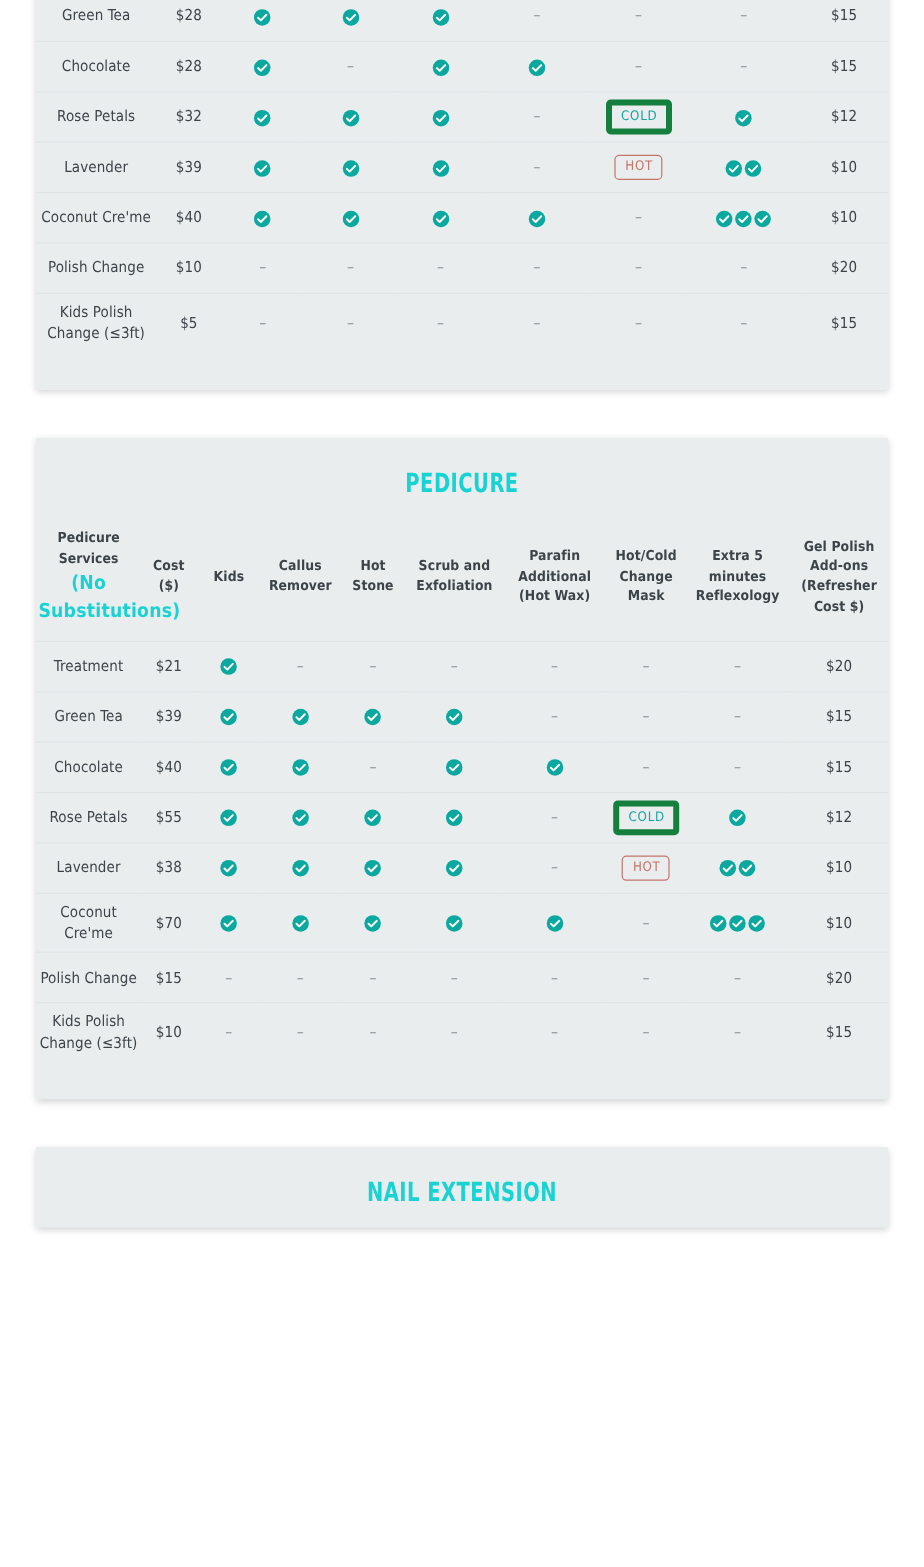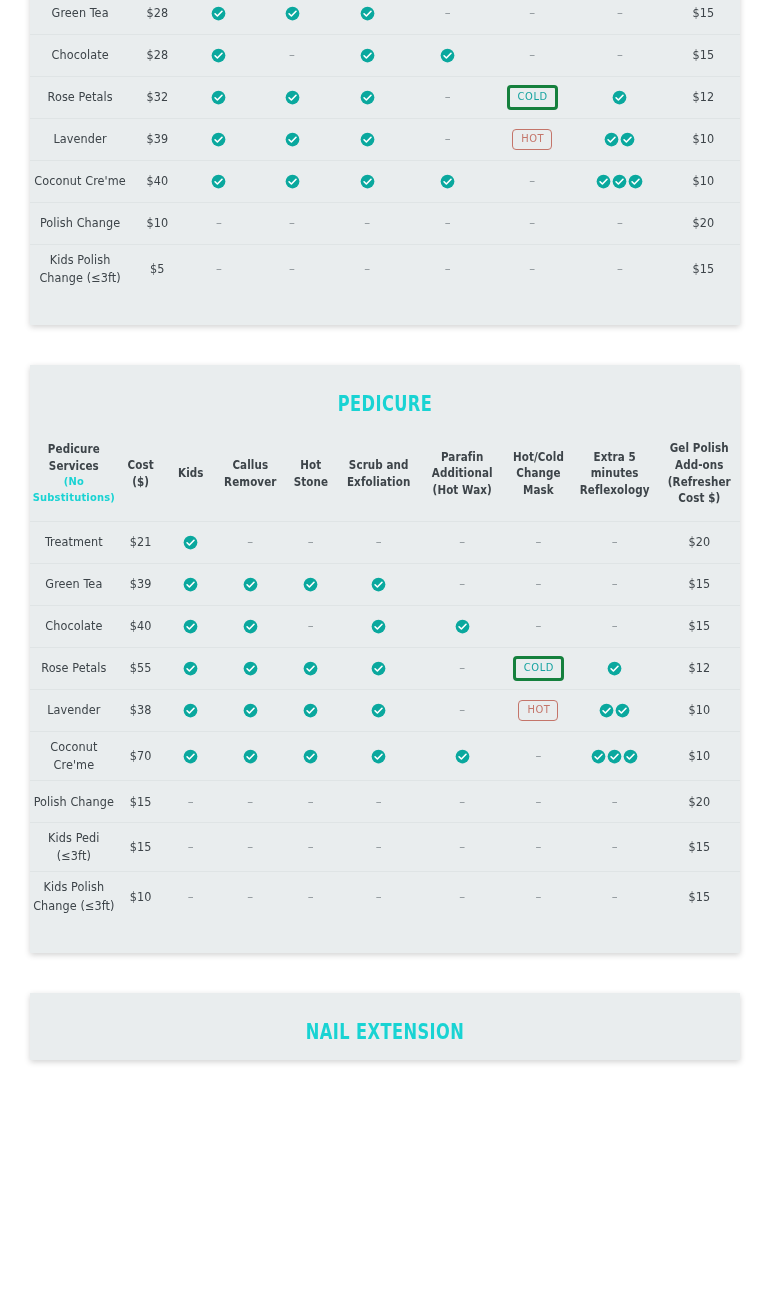--- a/index.html
+++ b/index.html
@@ -50,21 +50,21 @@
     line-height: 1.45;
     text-align: center;
     vertical-align: middle;
     padding: 8px 2px 14px 2px;
     letter-spacing: 0.1px;
   }
 
   thead th .sub-note {
     display: block;
     color: #19d3d3;
-    font-size: 11px;
+    font-size: 16px;
     font-weight: bold;
     letter-spacing: 0.2px;
   }
 
   tbody td {
     font-family: "DejaVu Sans Condensed", "Liberation Sans Narrow", "Liberation Sans", sans-serif;
     font-size: 12.5px;
     color: #3d4449;
     text-align: center;
     vertical-align: middle;
@@ -103,21 +103,21 @@
   .badge {
     display: inline-block;
     font-family: "DejaVu Sans Condensed", "Liberation Sans Narrow", "Liberation Sans", sans-serif;
     font-size: 11px;
     font-weight: normal;
     letter-spacing: 0.6px;
     padding: 3px 7px 3px 8px;
     border-radius: 4px;
     line-height: 1.15;
   }
-  .badge-cold { color: #16a3a0; border: 3px solid #15803d; background: transparent; }
+  .badge-cold { color: #16a3a0; border: 5px solid #15803d; background: transparent; }
   .badge-hot  { color: #c4756a; border: 1px solid #c4756a; background: transparent; }
 
   .card-footer { height: 32px; }
 
   .gap { height: 40px; }
 
   
   .t-mani col.c0 { width: 96px; }
   .t-mani col.c1 { width: 52px; }
   .t-mani col.c2 { width: 66px; }
@@ -534,32 +534,20 @@
           <td><span class="dash">–</span></td>
           <td><span class="dash">–</span></td>
           <td><span class="dash">–</span></td>
           <td><span class="dash">–</span></td>
           <td><span class="dash">–</span></td>
           <td><span class="dash">–</span></td>
           <td><span class="dash">–</span></td>
           <td>$20</td>
         </tr>
         <tr>
-          <td class="svc-name">Kids Pedi (≤3ft)</td>
-          <td>$15</td>
-          <td><span class="dash">–</span></td>
-          <td><span class="dash">–</span></td>
-          <td><span class="dash">–</span></td>
-          <td><span class="dash">–</span></td>
-          <td><span class="dash">–</span></td>
-          <td><span class="dash">–</span></td>
-          <td><span class="dash">–</span></td>
-          <td>$15</td>
-        </tr>
-        <tr>
           <td class="svc-name">Kids Polish Change (≤3ft)</td>
           <td>$10</td>
           <td><span class="dash">–</span></td>
           <td><span class="dash">–</span></td>
           <td><span class="dash">–</span></td>
           <td><span class="dash">–</span></td>
           <td><span class="dash">–</span></td>
           <td><span class="dash">–</span></td>
           <td><span class="dash">–</span></td>
           <td>$15</td>

